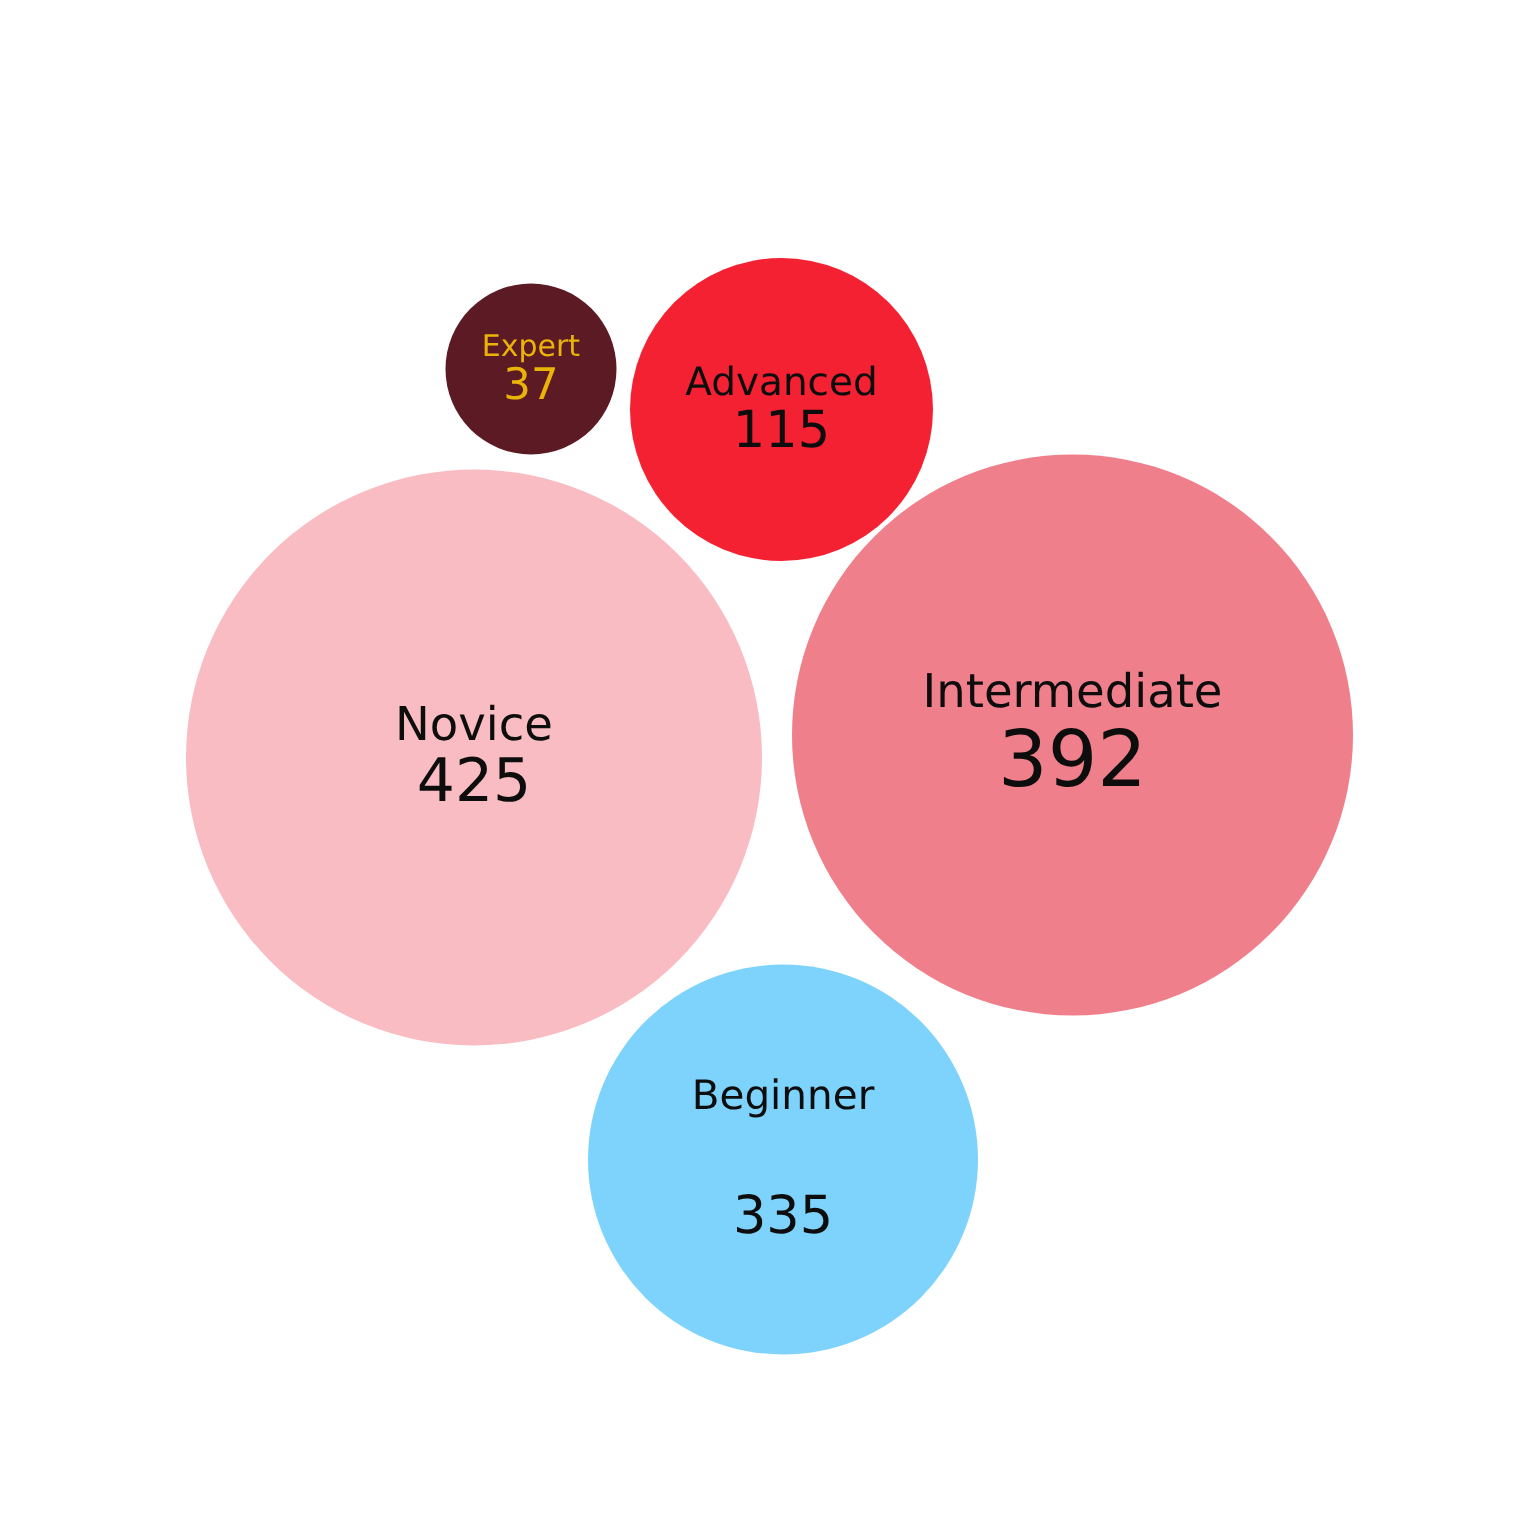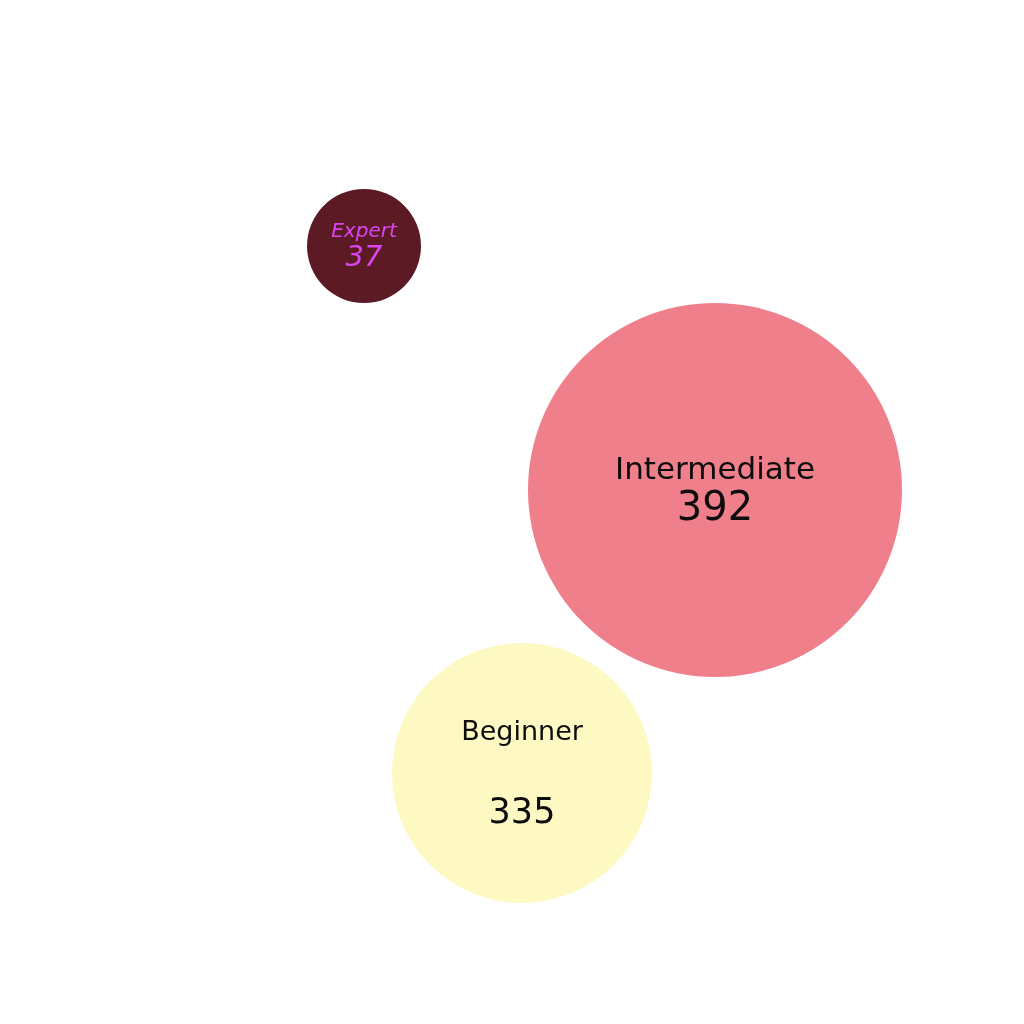--- a/index.html
+++ b/index.html
@@ -46,21 +46,21 @@
   #bubble-novice {
     left: 124px;  top: 313px;  width: 384px;  height: 384px;
   }
   #bubble-novice .bubble-label { font-size: 31px; }
   #bubble-novice .bubble-value { font-size: 40px; }
 
   #bubble-intermediate {
     left: 528px;  top: 318px;  width: 374px;  height: 374px;
   }
   #bubble-intermediate .bubble-label { font-size: 31px; }
-  #bubble-intermediate .bubble-value { font-size: 40px; text-align: right; }
+  #bubble-intermediate .bubble-value { font-size: 52px; text-align: right; }
 
   #bubble-beginner {
     left: 392px;  top: 643px;  width: 261px;  height: 261px;
   }
   #bubble-beginner .bubble-label { font-size: 27px; }
   #bubble-beginner .bubble-value { font-size: 35px; }
 
   #bubble-advanced {
     left: 419px;  top: 172px;  width: 203px;  height: 203px;
   }
@@ -78,30 +78,38 @@
   #bubble-intermediate { z-index: 2; }
   #bubble-beginner     { z-index: 3; }
   #bubble-advanced     { z-index: 4; }
   #bubble-expert       { z-index: 5; }
 </style>
 </head>
 <body>
 
 <div id="chart-root">
 
+  <div class="bubble" id="bubble-novice" style="background-color: rgb(249, 188, 194); color: rgb(13, 13, 13); left: 124px; top: 313px; width: 384px; height: 384px;">
+    <span class="bubble-label">Novice</span>
+    <span class="bubble-value">425</span>
+  </div>
 
   <div class="bubble" id="bubble-intermediate" style="background-color: rgb(239, 127, 139); color: rgb(13, 13, 13); left: 528px; top: 303px; width: 374px; height: 374px;">
     <span class="bubble-label">Intermediate</span>
     <span class="bubble-value">392</span>
   </div>
 
-  <div class="bubble" id="bubble-beginner" style="background-color: #fef9c3; color: rgb(13, 13, 13); left: 392px; top: 643px; width: 260px; height: 260px; gap: 48px;">
+  <div class="bubble" id="bubble-beginner" style="background-color: #7dd3fc; color: rgb(13, 13, 13); left: 392px; top: 643px; width: 260px; height: 260px; gap: 48px;">
     <span class="bubble-label">Beginner</span>
     <span class="bubble-value">335</span>
   </div>
 
+  <div class="bubble" id="bubble-advanced" style="background-color: rgb(244, 33, 51); color: rgb(13, 13, 13); left: 420px; top: 172px; width: 202px; height: 202px;">
+    <span class="bubble-label">Advanced</span>
+    <span class="bubble-value">115</span>
+  </div>
 
-  <div class="bubble" id="bubble-expert" style="background-color: rgb(92, 26, 36); color: #d946ef; left: 307px; top: 189px; width: 114px; height: 114px; font-style: italic;">
+  <div class="bubble" id="bubble-expert" style="background-color: rgb(92, 26, 36); color: #eab308; left: 297px; top: 189px; width: 114px; height: 114px;">
     <span class="bubble-label">Expert</span>
     <span class="bubble-value">37</span>
   </div>
 
 </div>
 
 </body></html>

